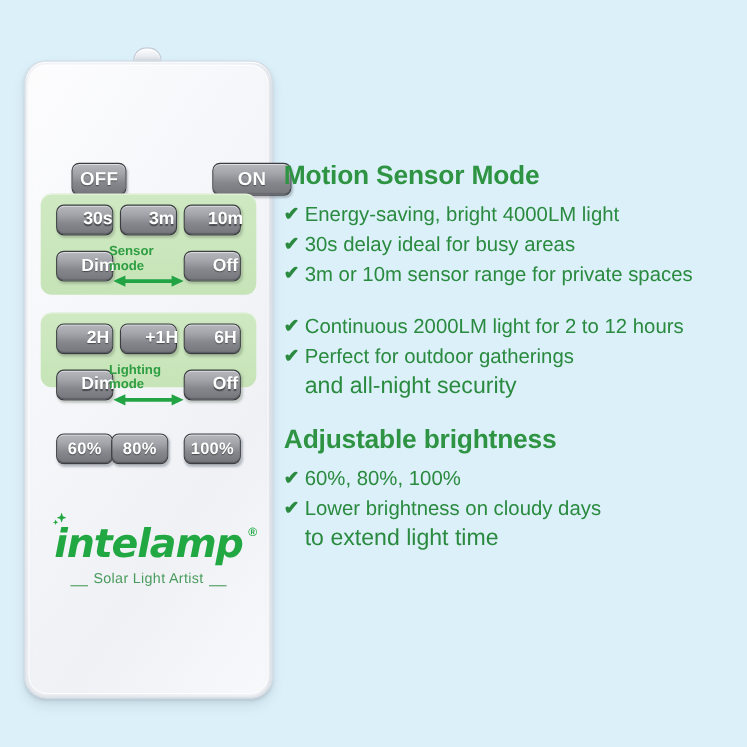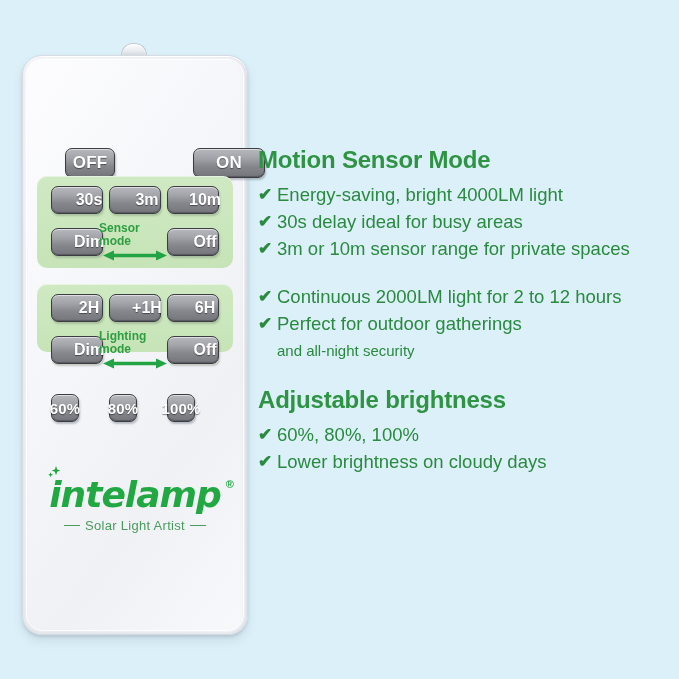--- a/index.html
+++ b/index.html
@@ -95,65 +95,65 @@
   .cR{left:130px;}
 
   .mode-label{
     position:absolute;left:62px;top:46px;width:72px;
     text-align:left;
     color:#2f9e42;font-weight:bold;font-size:12px;line-height:13px;
   }
   .mode-arrow{position:absolute;left:66px;top:74px;width:64px;height:11px;}
 
   
-  .bright{position:absolute;width:28px;height:28px;top:338px;font-size:15px;border-radius:7px;}
+  .bright{position:absolute;width:52px;height:28px;top:338px;font-size:15px;border-radius:7px;}
   .b60 {left:28px;}
-  .b80 {left:86px;}
+  .b80 {left:78px;}
   .b100{left:144px;}
 
   
   .logo-block{position:absolute;left:0;top:420px;width:224px;text-align:center;}
   .logo-row{position:relative;display:inline-block;}
   .logo-text{
     font-family:"DejaVu Sans", sans-serif;
     font-style:italic;font-weight:bold;
     font-size:36px;line-height:38px;
     color:#22a843;
     letter-spacing:-1px;
   }
   .logo-reg{
     position:absolute;right:-13px;top:2px;
     font-size:11px;color:#22a843;font-style:normal;font-weight:bold;
   }
   .sparkle{position:absolute;left:-2px;top:-10px;width:22px;height:18px;}
   .tagline{
     margin-top:4px;
     font-size:13px;color:#4a9c5e;letter-spacing:.3px;
-    display:flex;align-items:center;justify-content:center;gap:5px;
+    display:flex;align-items:flex-end;justify-content:center;gap:5px;
   }
   .tagline .rule{display:inline-block;width:16px;height:1.4px;background:#4a9c5e;}
 
   
   .content{position:absolute;left:258px;top:130px;width:415px;margin-top:16px;}
   .section{margin-bottom:22px;}
   .heading{
     font-size:24px;font-weight:bold;color:#2e9443;
     letter-spacing:-.2px;margin-bottom:8px;
   }
   .bullets{list-style:none;margin:0;padding:0;}
   .bullet{
     display:flex;align-items:flex-start;
     color:#2a8a3f;font-size:18.5px;line-height:26px;margin-bottom:1px;
   }
   .chk{
     flex:0 0 auto;width:17px;margin-right:2px;
     color:#2a8a3f;font-size:17px;font-weight:bold;line-height:26px;
   }
   .btext{flex:1 1 auto;}
-  .cont-line{margin-left:19px;color:#2a8a3f;font-size:15px;line-height:26px;}
+  .cont-line{margin-left:19px;color:#2a8a3f;font-size:21px;line-height:26px;}
 </style>
 </head>
 <body style="background: rgb(219, 240, 249);">
 
 <div class="stage">
 
   <div class="remote-wrap">
 
     <div class="ir-bump"></div>
 
@@ -294,16 +294,17 @@
       <ul class="bullets">
         <li class="bullet">
           <span class="chk">✔</span>
           <span class="btext">60%, 80%, 100%</span>
         </li>
         <li class="bullet">
           <span class="chk">✔</span>
           <span class="btext">Lower brightness on cloudy days</span>
         </li>
       </ul>
+      <div class="cont-line">to extend light time</div>
     </div>
 
   </div>
 </div>
 
 </body></html>

